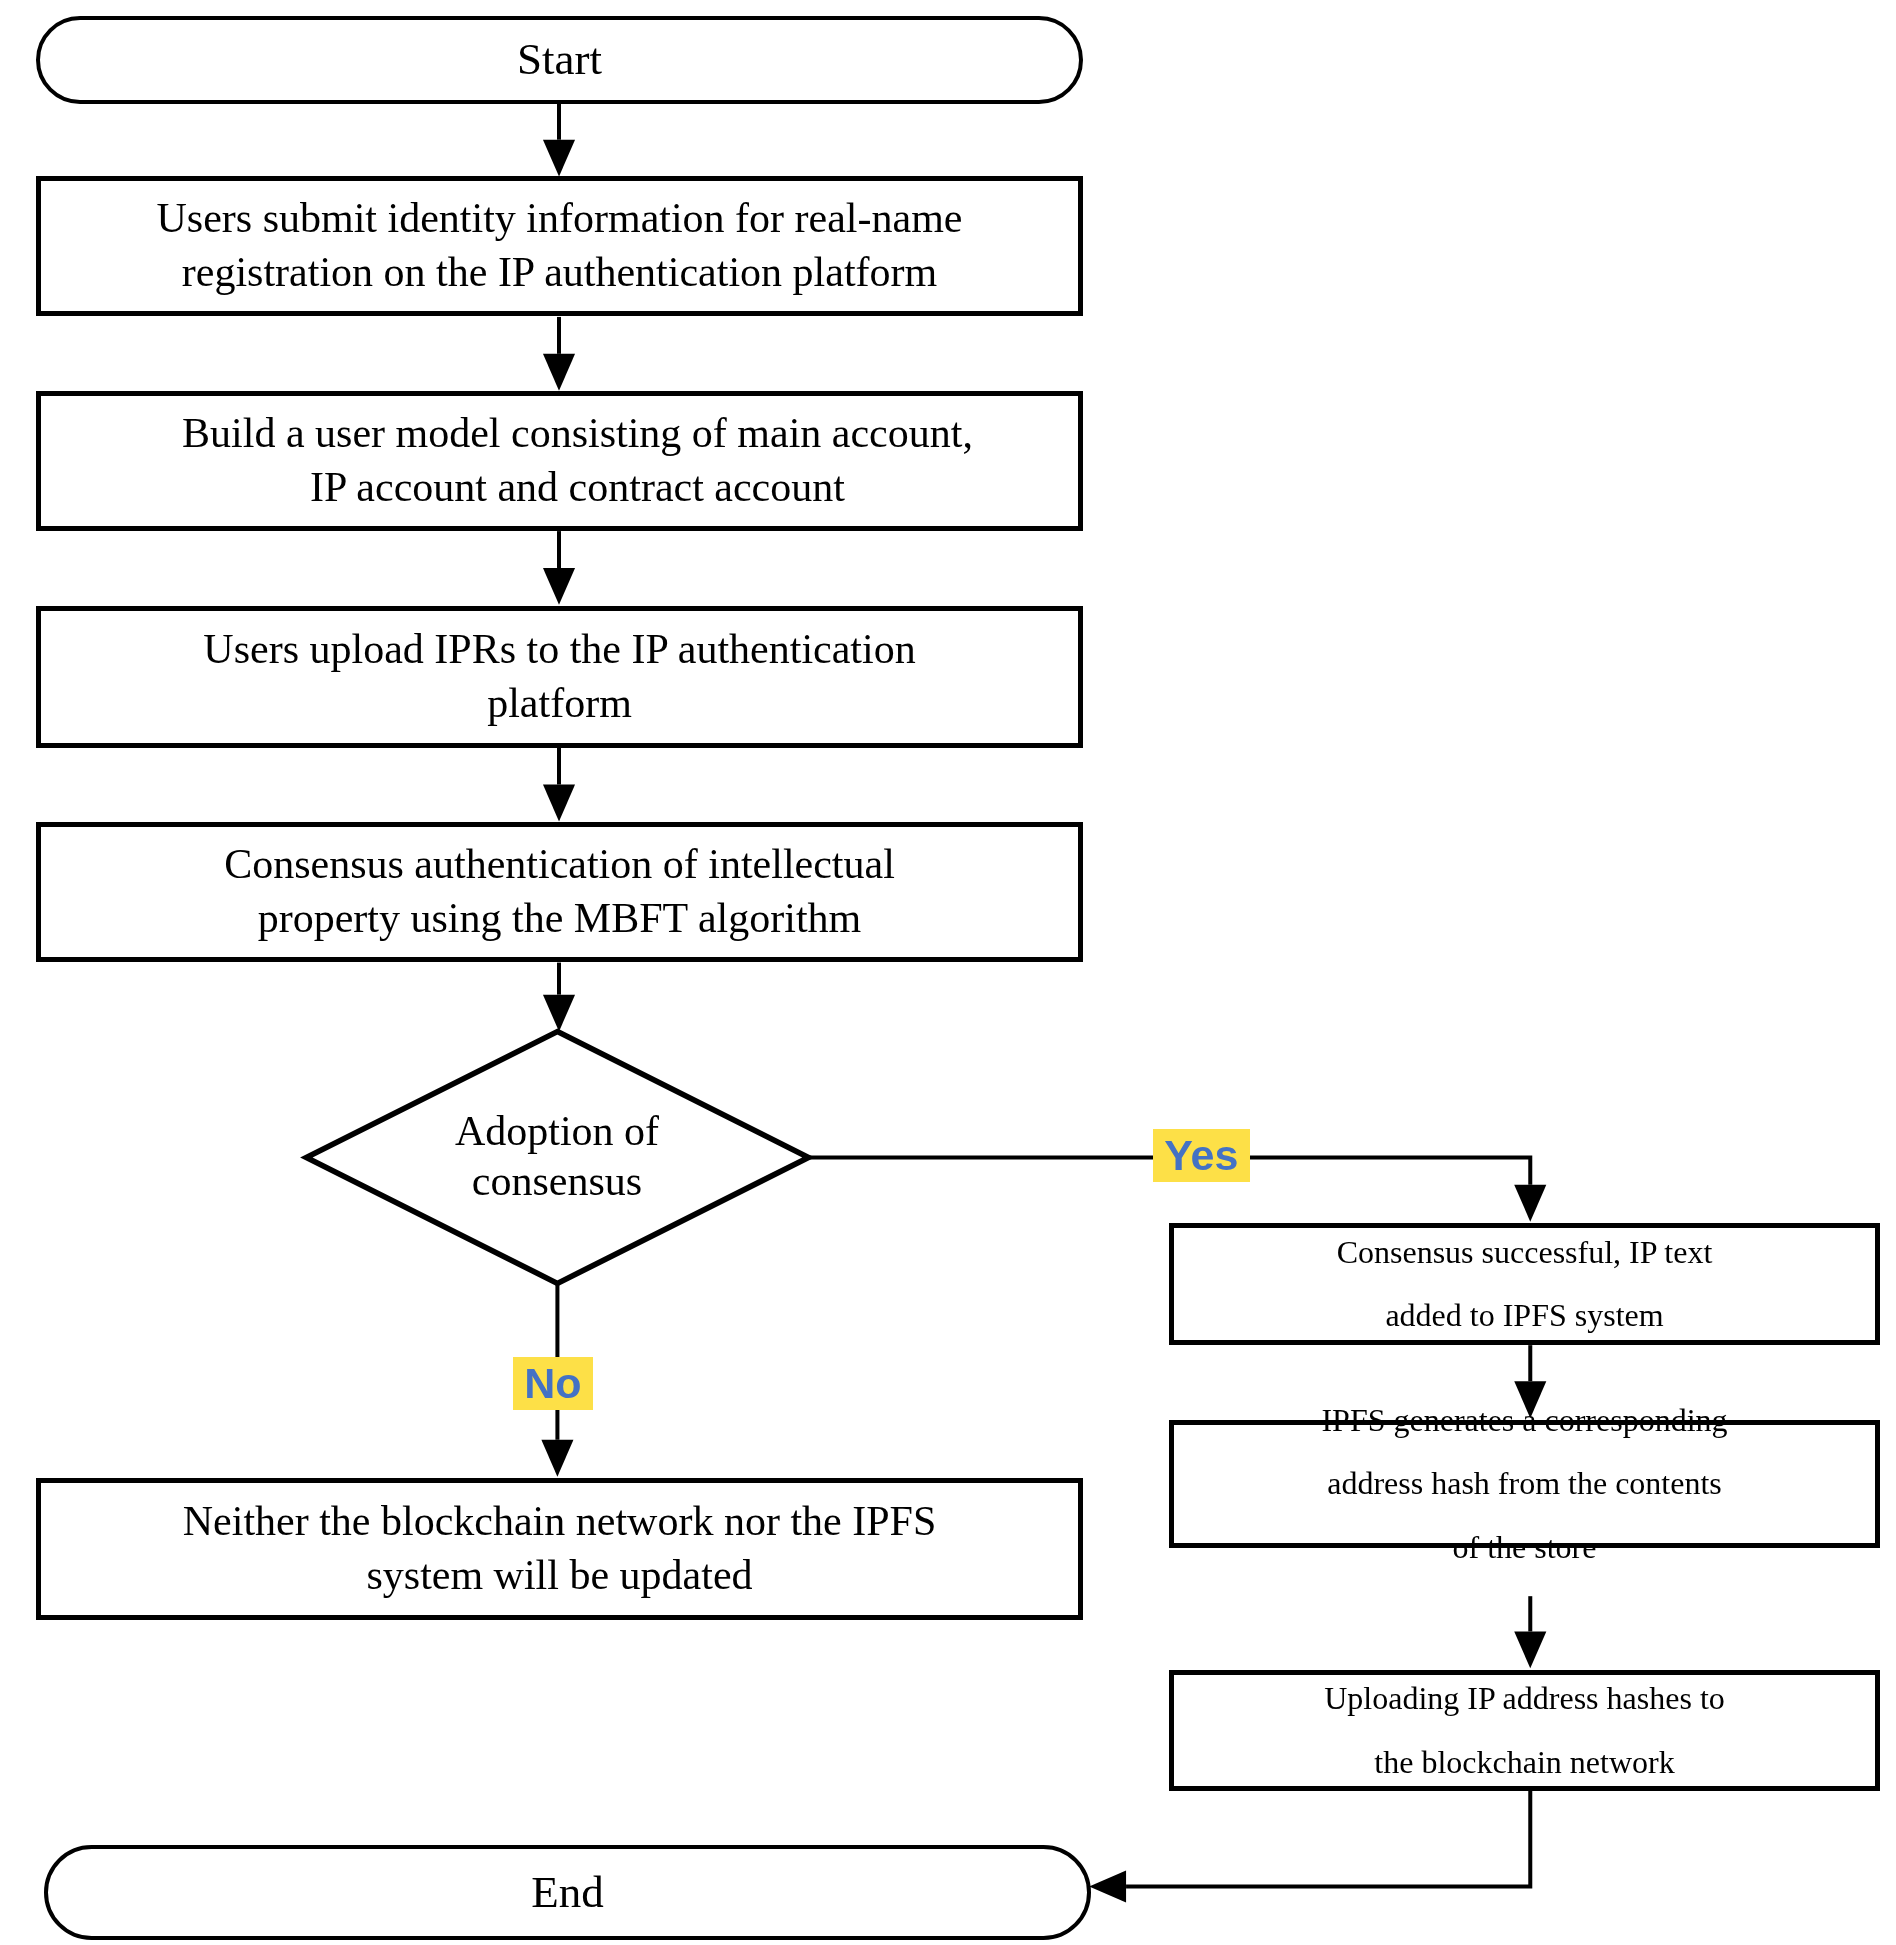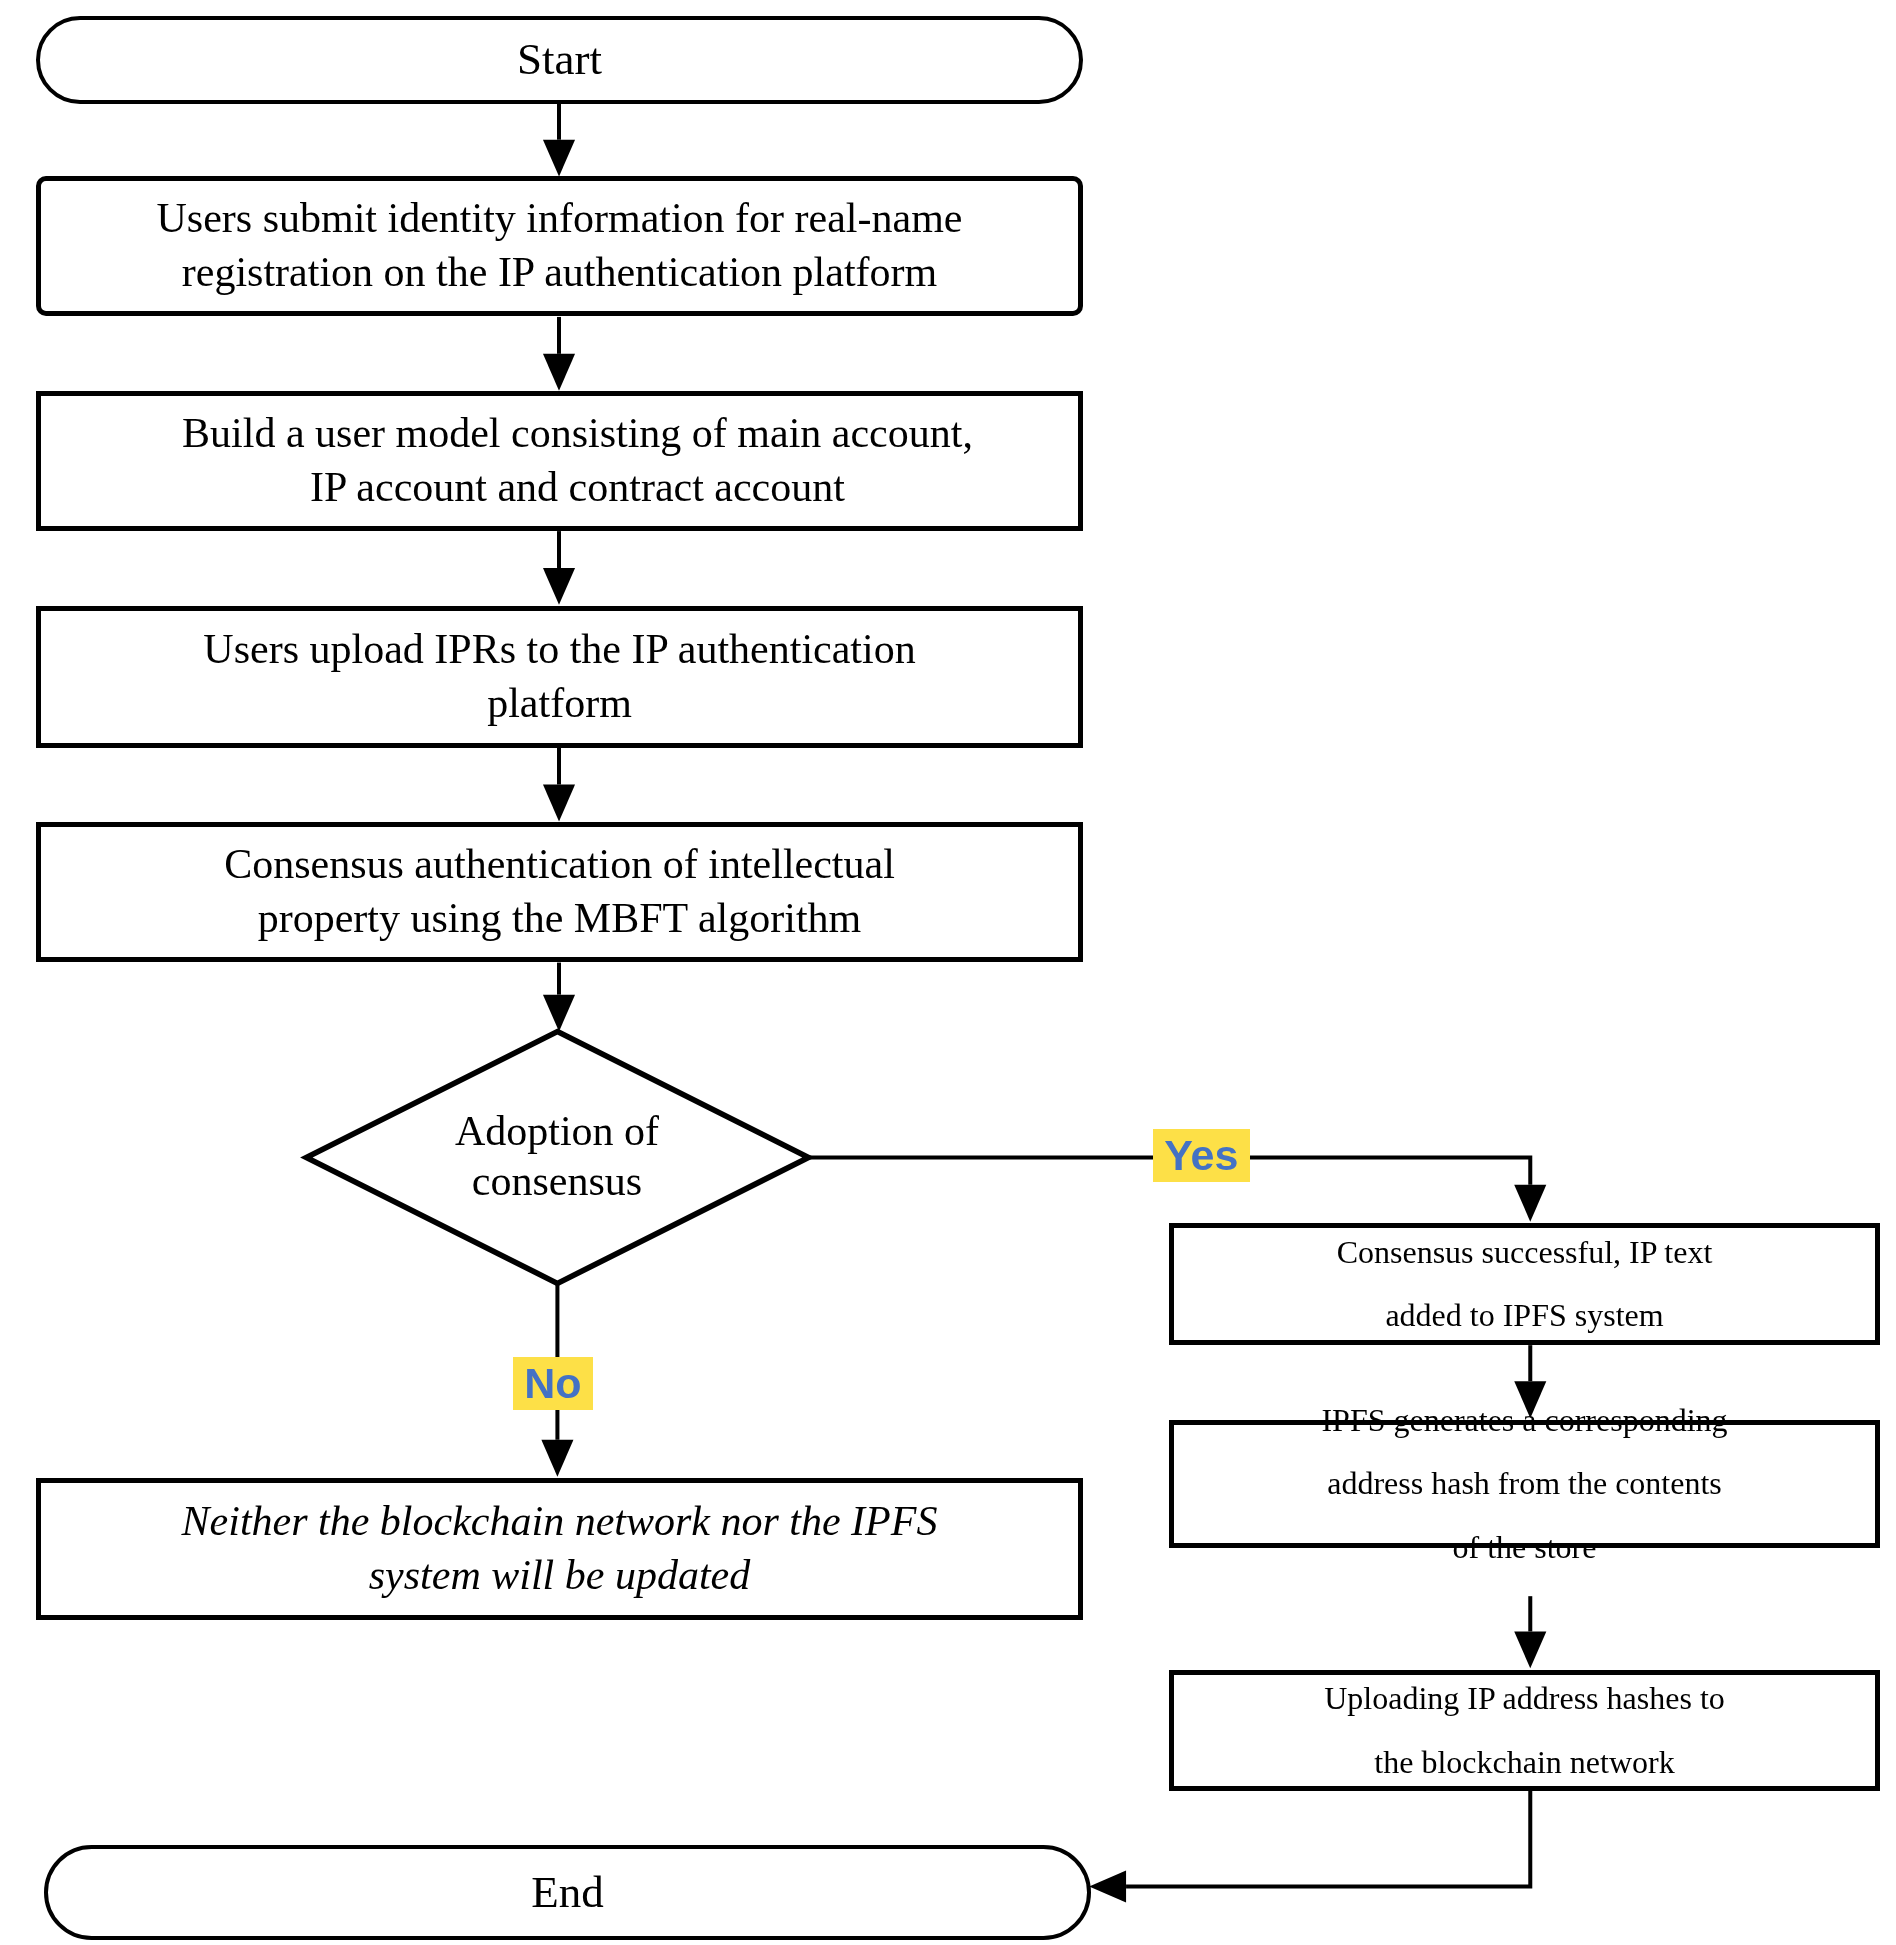--- a/index.html
+++ b/index.html
@@ -117,21 +117,21 @@
     <polygon class="head" points="1888,2034 1928,2034 1908,2080"></polygon>
 
     <polyline class="line" points="1908,2233 1908,2352 1404,2352"></polyline>
     <polygon class="head" points="1404,2332 1404,2372 1358,2352"></polygon>
   </svg>
 
   <div class="node stadium" style="left:36px; top:16px; width:1047px; height:88px;">
     <div>Start</div>
   </div>
 
-  <div class="node" style="left:36px; top:176px; width:1047px; height:140px;border-radius:10px;">
+  <div class="node" style="left:36px; top:176px; width:1047px; height:140px;">
     <div>Users submit identity information for real-name</div>
     <div>registration on the IP authentication platform</div>
   </div>
 
   <div class="node" style="left:36px; top:391px; width:1047px; height:140px;padding-left:36px;">
     <div>Build a user model consisting of main account,</div>
     <div>IP account and contract account</div>
   </div>
 
   <div class="node" style="left:36px; top:606px; width:1047px; height:142px;">
@@ -145,21 +145,21 @@
   </div>
 
   <div class="diamond-text">
     <div>Adoption of</div>
     <div>consensus</div>
   </div>
 
   <div class="branch-label" style="left:1153px; top:1129px;">Yes</div>
   <div class="branch-label" style="left:513px; top:1357px;">No</div>
 
-  <div class="node" style="left:36px; top:1478px; width:1047px; height:142px;font-style:italic;">
+  <div class="node" style="left:36px; top:1478px; width:1047px; height:142px;">
     <div>Neither the blockchain network nor the IPFS</div>
     <div>system will be updated</div>
   </div>
 
   <div class="node right-col" style="left:1169px; top:1223px; width:711px; height:122px;">
     <div>Consensus successful, IP text</div>
     <div>added to IPFS system</div>
   </div>
 
   <div class="node right-col" style="left:1169px; top:1420px; width:711px; height:128px;">

